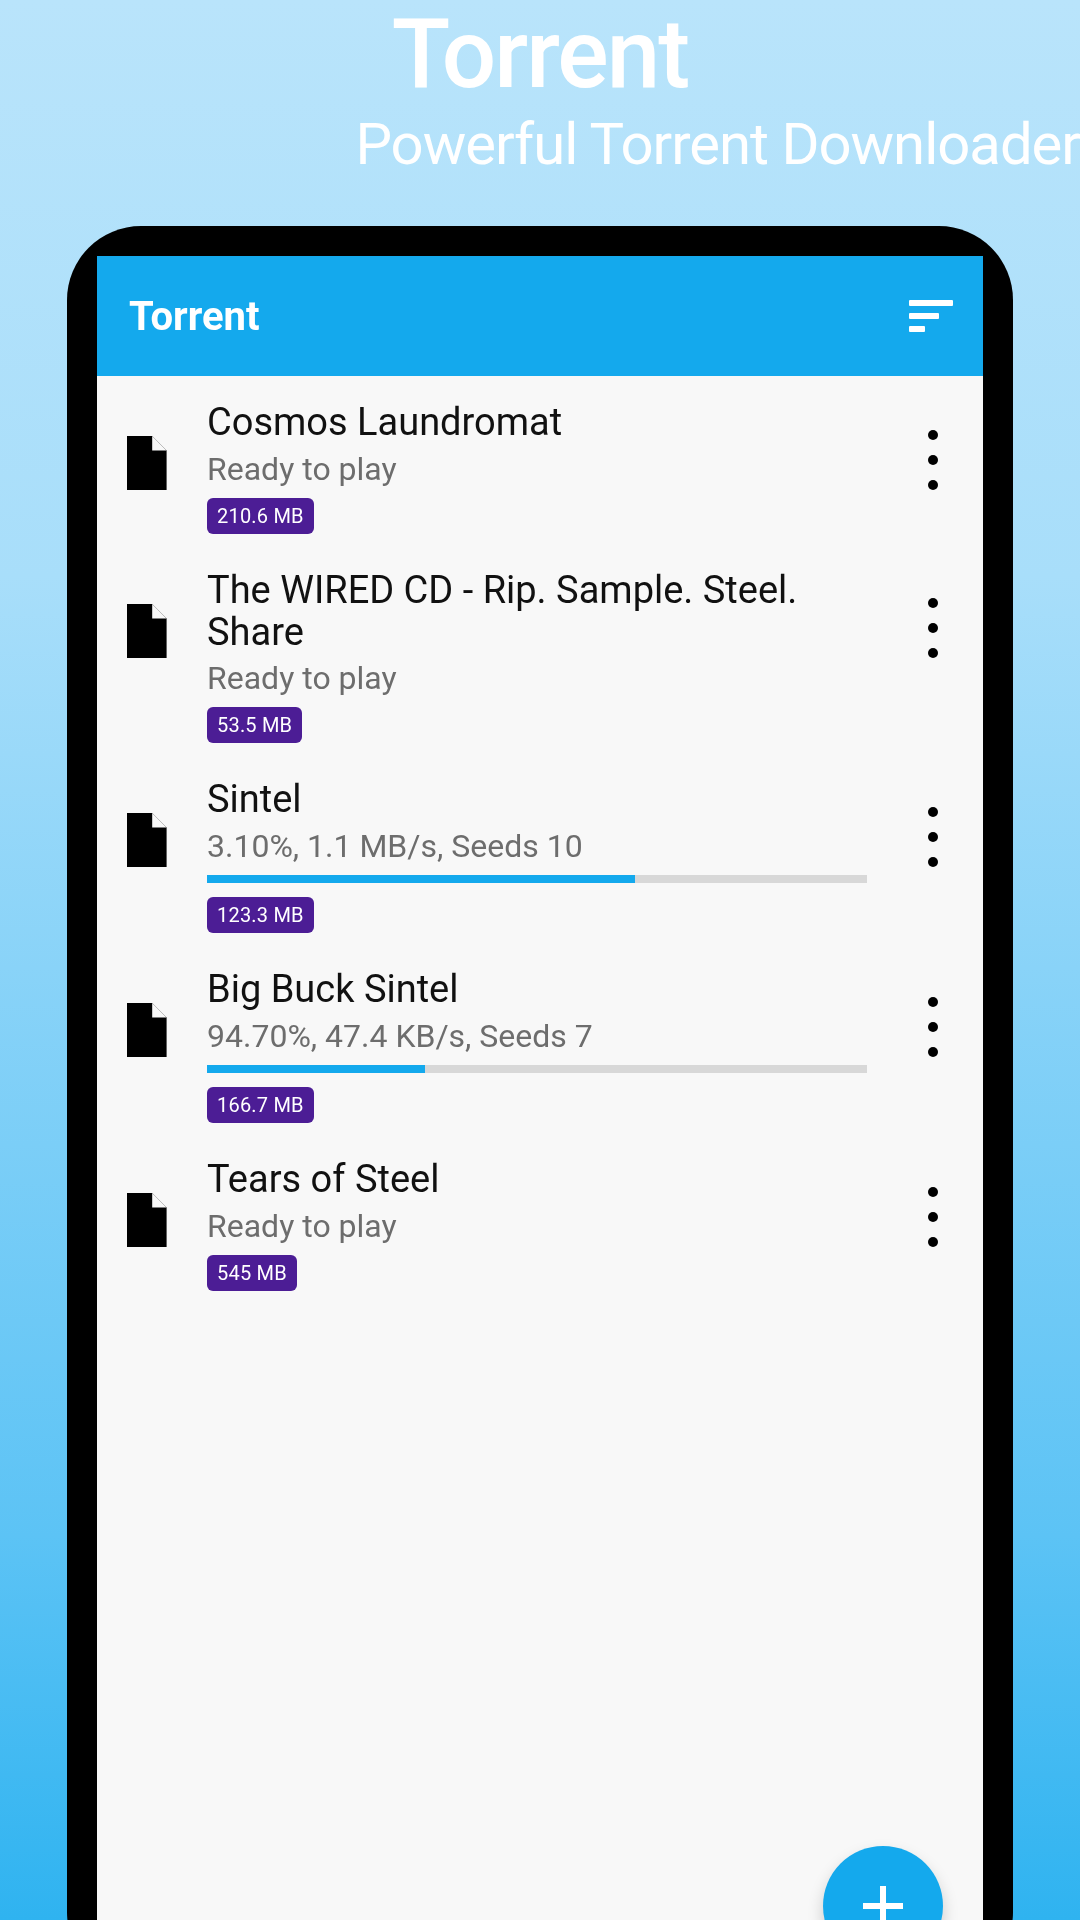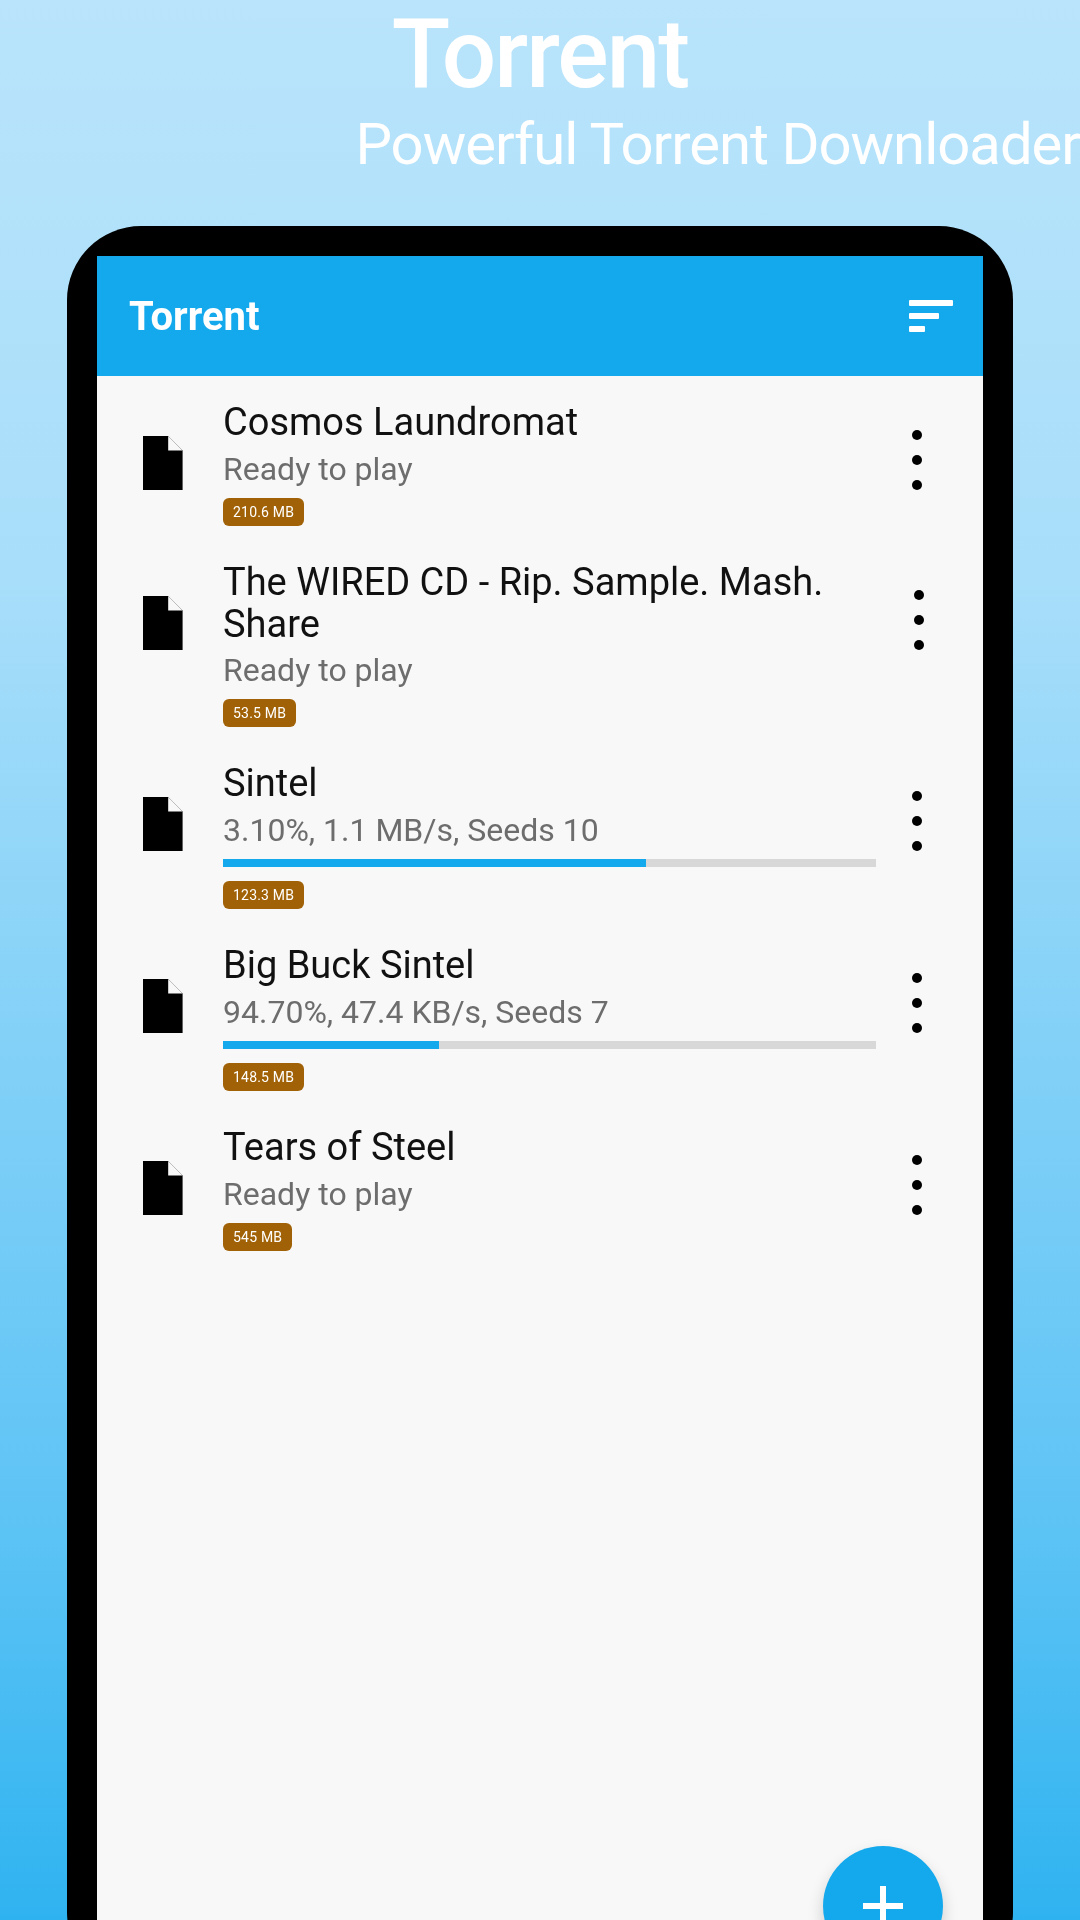--- a/index.html
+++ b/index.html
@@ -65,21 +65,21 @@
       width: 44px;
       height: 32px;
       display: flex;
       flex-direction: column;
       justify-content: space-between;
     }
     .sort-icon span { display: block; height: 6px; background: #fff; border-radius: 1px; }
     .sort-icon span:nth-child(1){ width: 44px; }
     .sort-icon span:nth-child(2){ width: 30px; }
     .sort-icon span:nth-child(3){ width: 16px; }
-    .list { padding: 8px 16px; }
+    .list { padding: 8px 0; }
     .item {
       display: flex;
       align-items: flex-start;
       padding: 18px 26px 18px 26px;
     }
     .file-icon {
       width: 44px;
       height: 54px;
       margin-top: 34px;
       margin-right: 40px;
@@ -100,23 +100,23 @@
     .progress-bar {
       height: 8px;
       background: #d8d8d8;
       margin: 4px 0 14px 0;
       width: 660px;
       max-width: 100%;
     }
     .progress-fill { height: 100%; background: #14a9ed; }
     .size-badge {
       display: inline-block;
-      background: #a16207;
-      color: #fff;
-      font-size: 14px;
+      background: #4c1d95;
+      color: #fff;
+      font-size: 20px;
       letter-spacing: 0.2px;
       padding: 6px 10px;
       border-radius: 6px;
     }
     .more-btn {
       width: 48px;
       height: 60px;
       margin-left: 18px;
       margin-top: 28px;
       display: flex;
@@ -173,21 +173,21 @@
             <span></span>
             <span></span>
             <span></span>
           </div>
         </div>
         <div class="item">
           <div class="file-icon"><svg viewBox="0 0 24 30" width="44" height="54">
               <path d="M2 0 h14 l8 8 v22 h-22 z" fill="#000"></path>
               <path d="M16 0 v8 h8 z" fill="#f8f8f8"></path>
             </svg></div>
-          <div class="content"><div class="title">The WIRED CD - Rip. Sample. Mash. Share</div><div class="status">Ready to play</div><div class="size-badge">53.5 MB</div></div>
+          <div class="content"><div class="title">The WIRED CD - Rip. Sample. Steel. Share</div><div class="status">Ready to play</div><div class="size-badge">53.5 MB</div></div>
           <div class="more-btn">
             <span></span>
             <span></span>
             <span></span>
           </div>
         </div>
         <div class="item">
           <div class="file-icon"><svg viewBox="0 0 24 30" width="44" height="54">
               <path d="M2 0 h14 l8 8 v22 h-22 z" fill="#000"></path>
               <path d="M16 0 v8 h8 z" fill="#f8f8f8"></path>
@@ -201,21 +201,21 @@
             <span></span>
           </div>
         </div>
         <div class="item">
           <div class="file-icon"><svg viewBox="0 0 24 30" width="44" height="54">
               <path d="M2 0 h14 l8 8 v22 h-22 z" fill="#000"></path>
               <path d="M16 0 v8 h8 z" fill="#f8f8f8"></path>
             </svg></div>
           <div class="content"><div class="title">Big Buck Sintel</div><div class="status">94.70%, 47.4 KB/s, Seeds 7</div><div class="progress-bar">
               <div class="progress-fill" style="width: 33.05%;"></div>
-            </div><div class="size-badge">148.5 MB</div></div>
+            </div><div class="size-badge">166.7 MB</div></div>
           <div class="more-btn">
             <span></span>
             <span></span>
             <span></span>
           </div>
         </div>
         <div class="item">
           <div class="file-icon"><svg viewBox="0 0 24 30" width="44" height="54">
               <path d="M2 0 h14 l8 8 v22 h-22 z" fill="#000"></path>
               <path d="M16 0 v8 h8 z" fill="#f8f8f8"></path>

